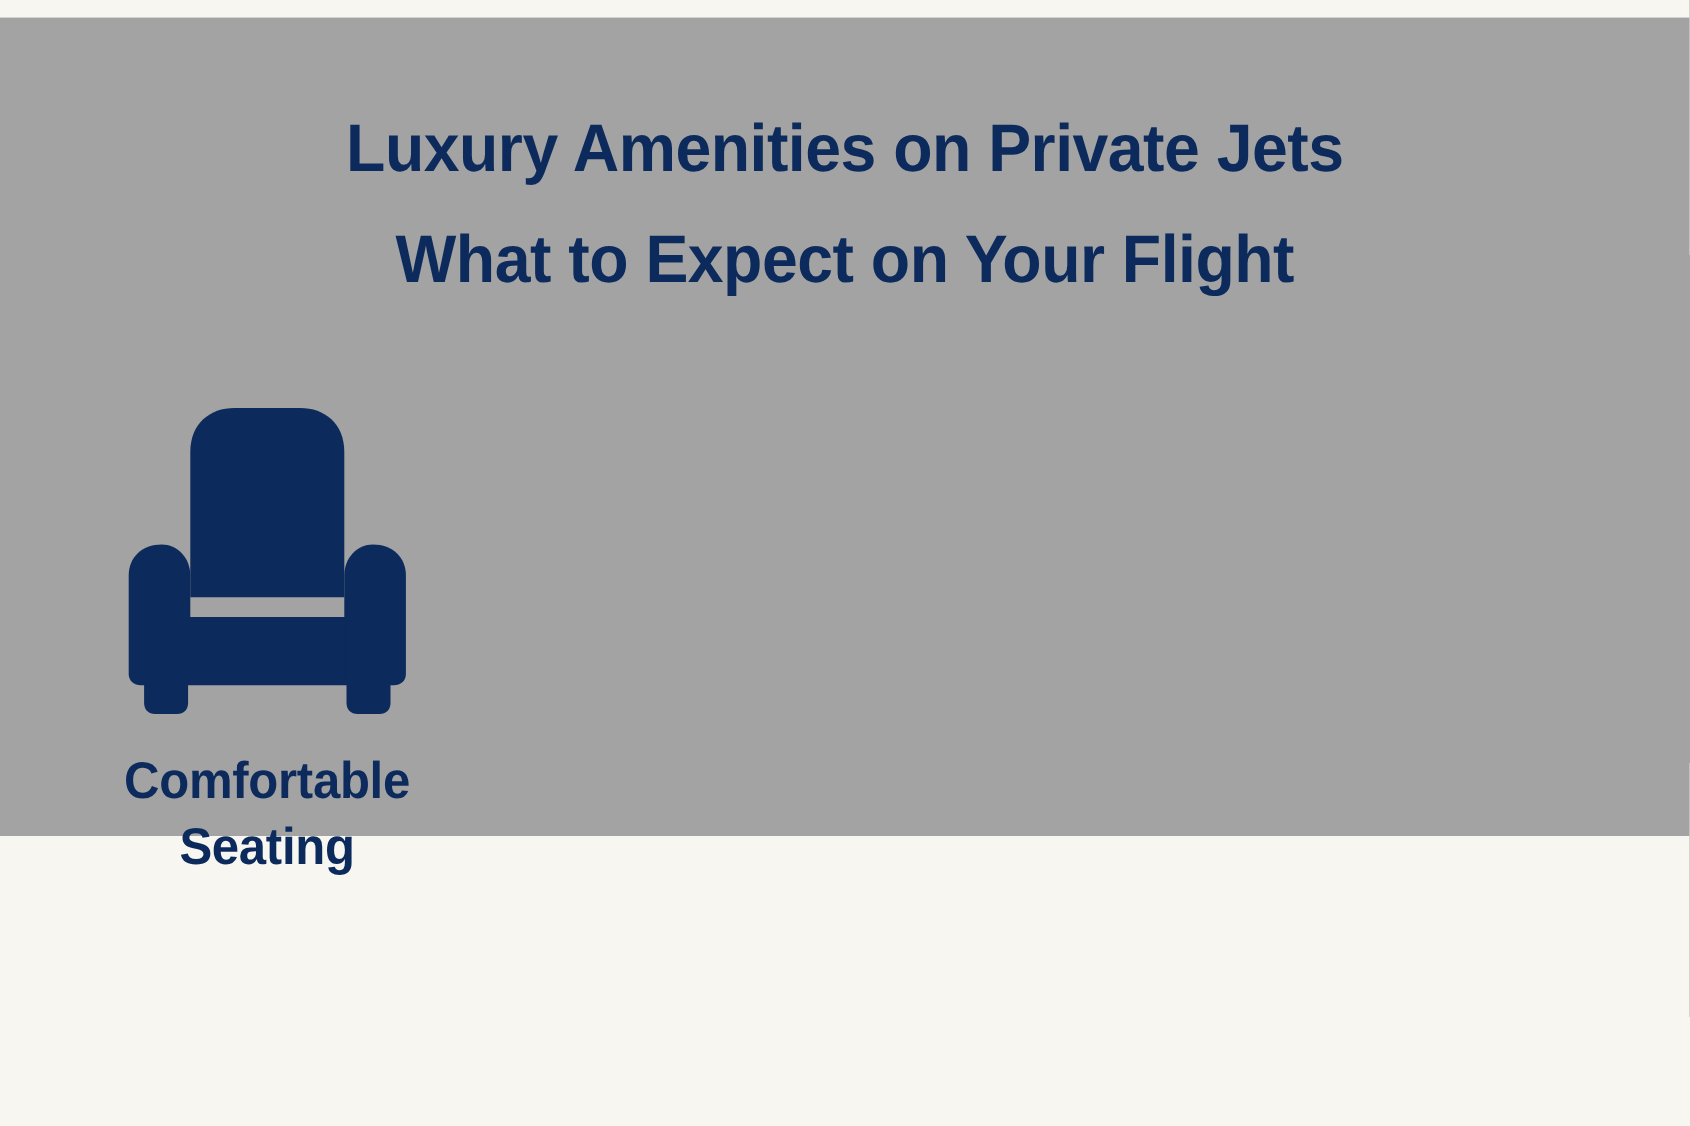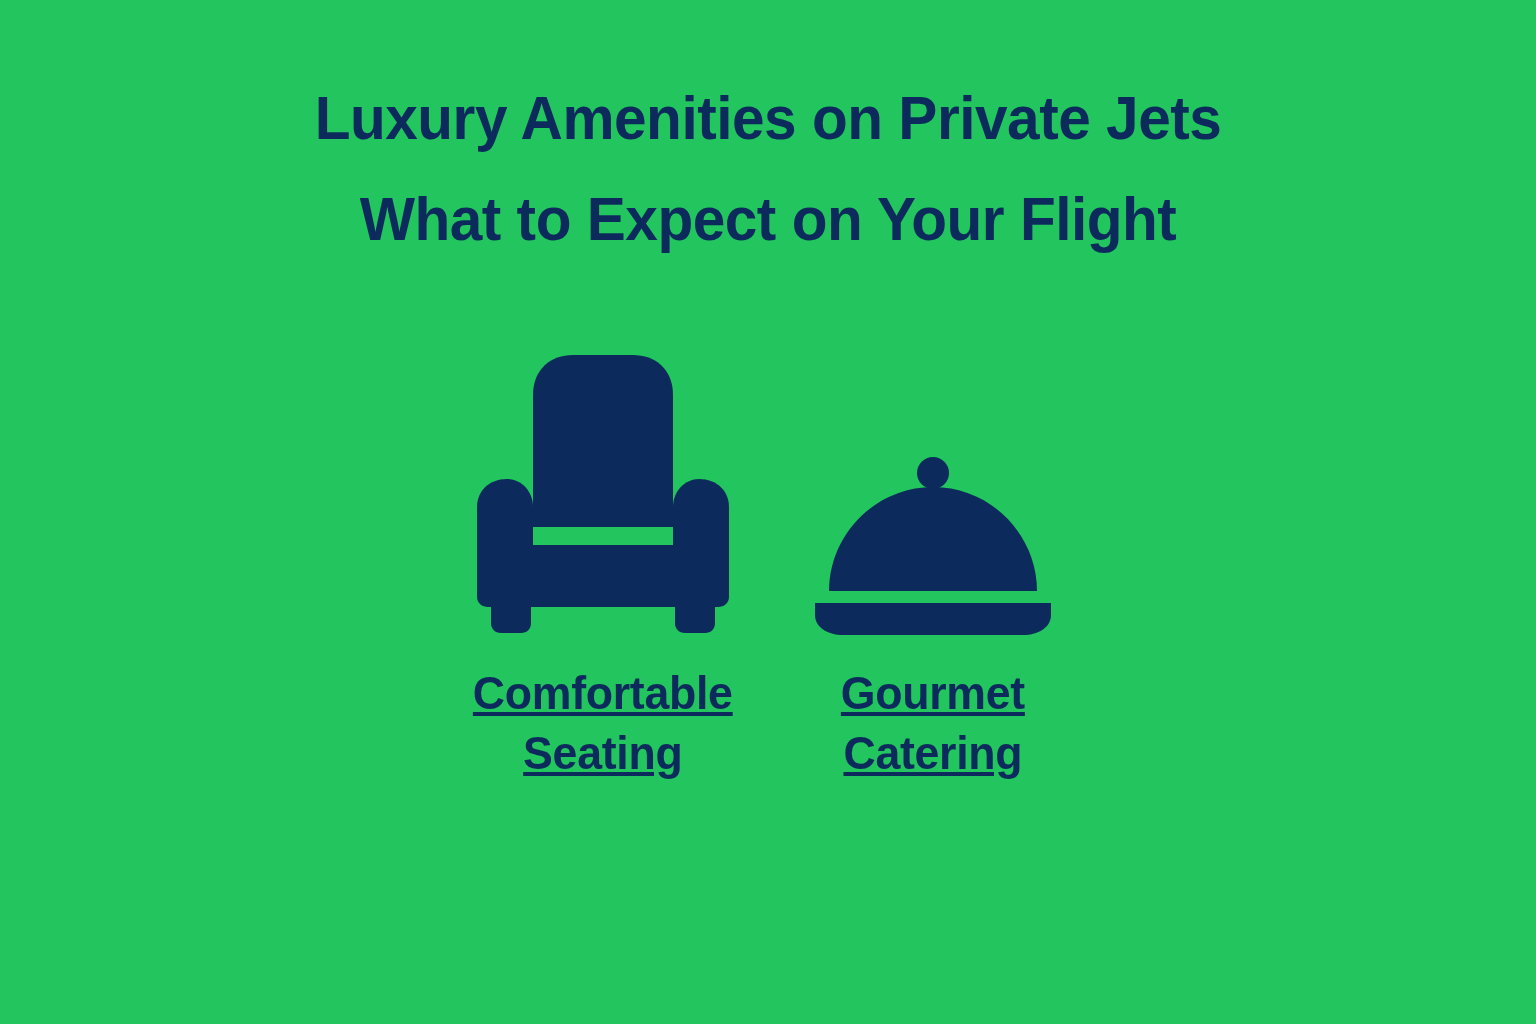--- a/index.html
+++ b/index.html
@@ -13,25 +13,26 @@
 
   body {
     background:#F7F6F0;
     font-family:"Liberation Sans", sans-serif;
     color:#0C2B5C;
     position:relative;
   }
 
   .infographic {
     width:1536px;
-    height:1024px;
+    height:744px;
     display:flex;
     flex-direction:column;
     align-items:center;
-    background:#22c55e;
+    background:#a3a3a3;
+    margin-top:16px;
   }
 
   
   .title-block {
     width:100%;
     text-align:center;
     padding-top:88px;
   }
 
   .title-line {
@@ -53,23 +54,22 @@
     margin-top:40px;
     transform:scaleX(0.96);
   }
 
   
   .amenities {
     width:1380px;
     margin-top:85px;
     display:flex;
     flex-direction:row;
-    justify-content:center;
+    justify-content:flex-start;
     align-items:flex-start;
-    text-decoration:underline;
   }
 
   .amenity {
     width:330px;
     display:flex;
     flex-direction:column;
     align-items:center;
   }
 
   .icon-slot {
@@ -137,34 +137,17 @@
 
             <path d="M206 252 L246 252 L246 274 C246 280 242 284 236 284
                      L216 284 C210 284 206 280 206 274 Z"></path>
           </g>
         </svg>
       </div>
       <div class="amenity-label">Comfortable
 Seating</div>
     </div>
 
-    <div class="amenity amenity-2">
-      <div class="icon-slot">
-        <svg width="244" height="180" viewBox="0 0 244 180" aria-hidden="true">
-          <g fill="#0C2B5C">
-
-            <circle cx="122" cy="18" r="16"></circle>
-
-            <path d="M18 136 C18 80 64 32 122 32 C180 32 226 80 226 136 Z"></path>
-
-            <path d="M4 148 L240 148 L240 160 C240 172 228 180 212 180
-                     L32 180 C16 180 4 172 4 160 Z"></path>
-          </g>
-        </svg>
-      </div>
-      <div class="amenity-label">Gourmet
-Catering</div>
-    </div>
 
 
 
   </div>
 </div>
 
 </body></html>

